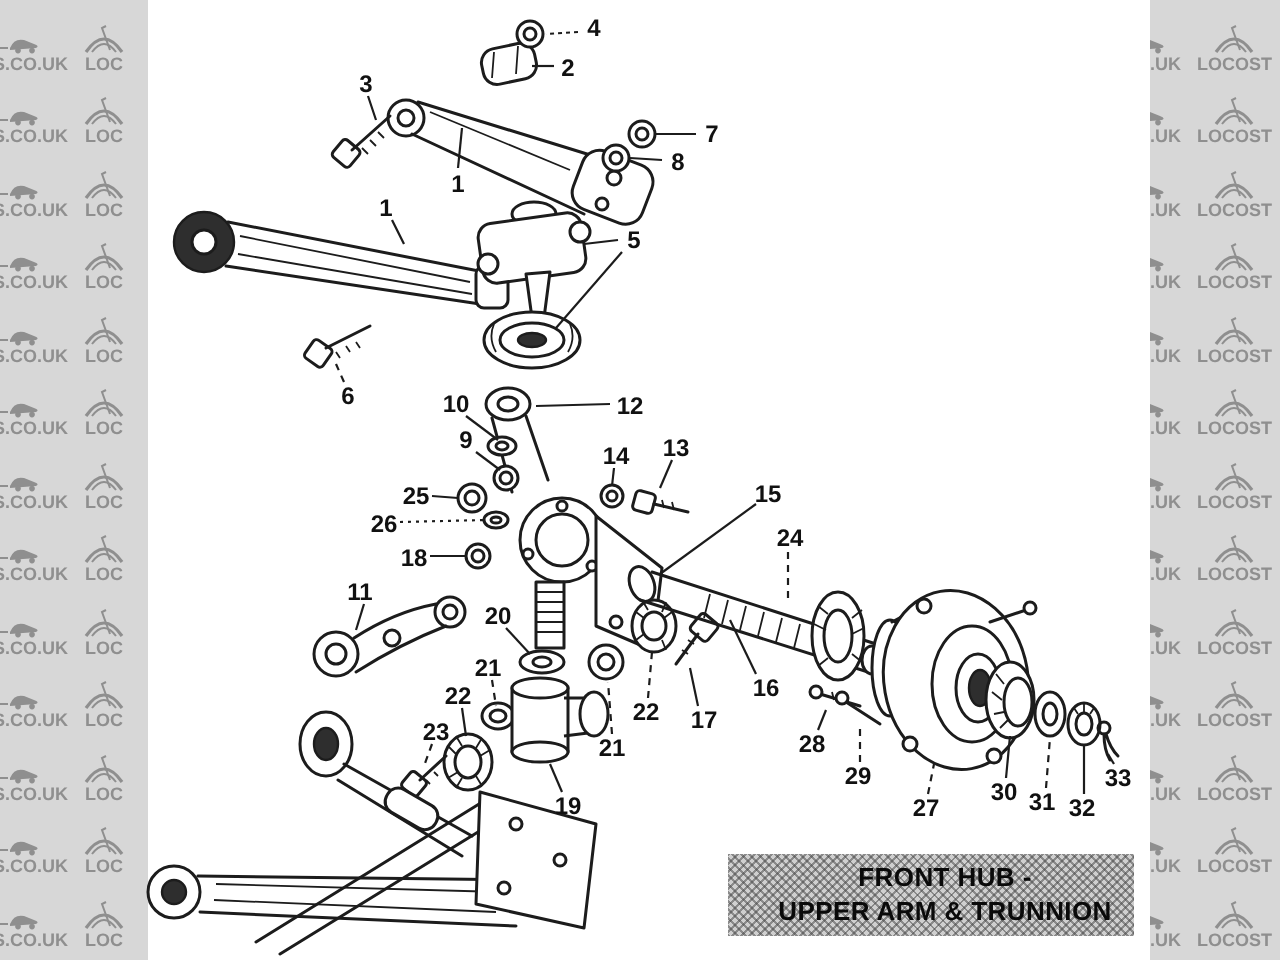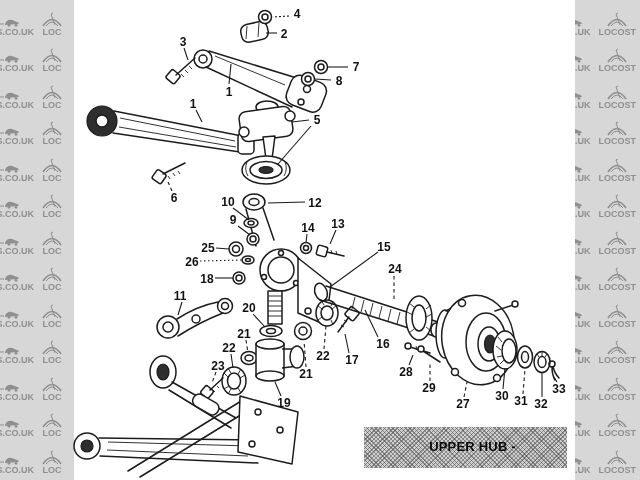--- a/index.html
+++ b/index.html
@@ -840,15 +840,16 @@
         <line x1="523" y1="394" x2="525" y2="369" class="leader dashed"></line>
         <text x="521" y="405" class="plabel">31</text>
         <line x1="542" y1="397" x2="542" y2="373" class="leader solid"></line>
         <text x="541" y="408" class="plabel">32</text>
         <line x1="557" y1="382" x2="554" y2="377" class="leader solid"></line>
         <text x="559" y="393" class="plabel">33</text>
       </g>
   </svg>
 
   <div id="titlebox">
-    <div>UPPER HUB -</div>
+    <div>FRONT HUB -</div>
+    <div>UPPER ARM &amp; TRUNNION</div>
   </div>
 </div>
 
 </body></html>

